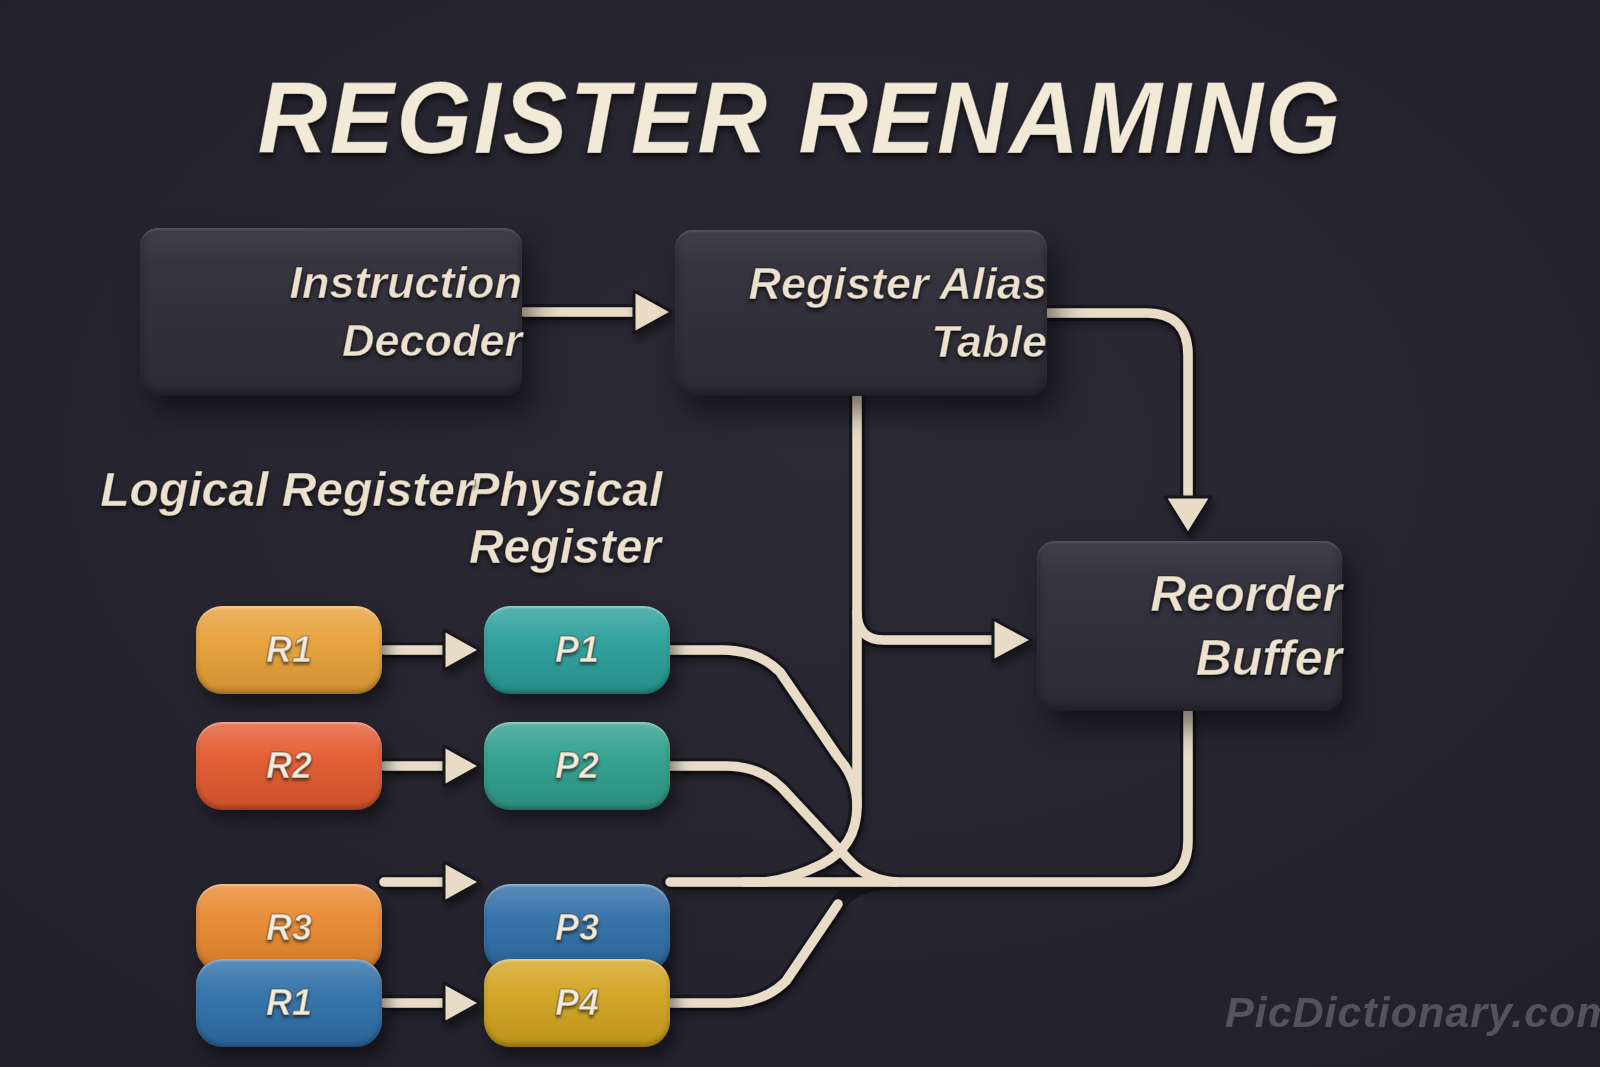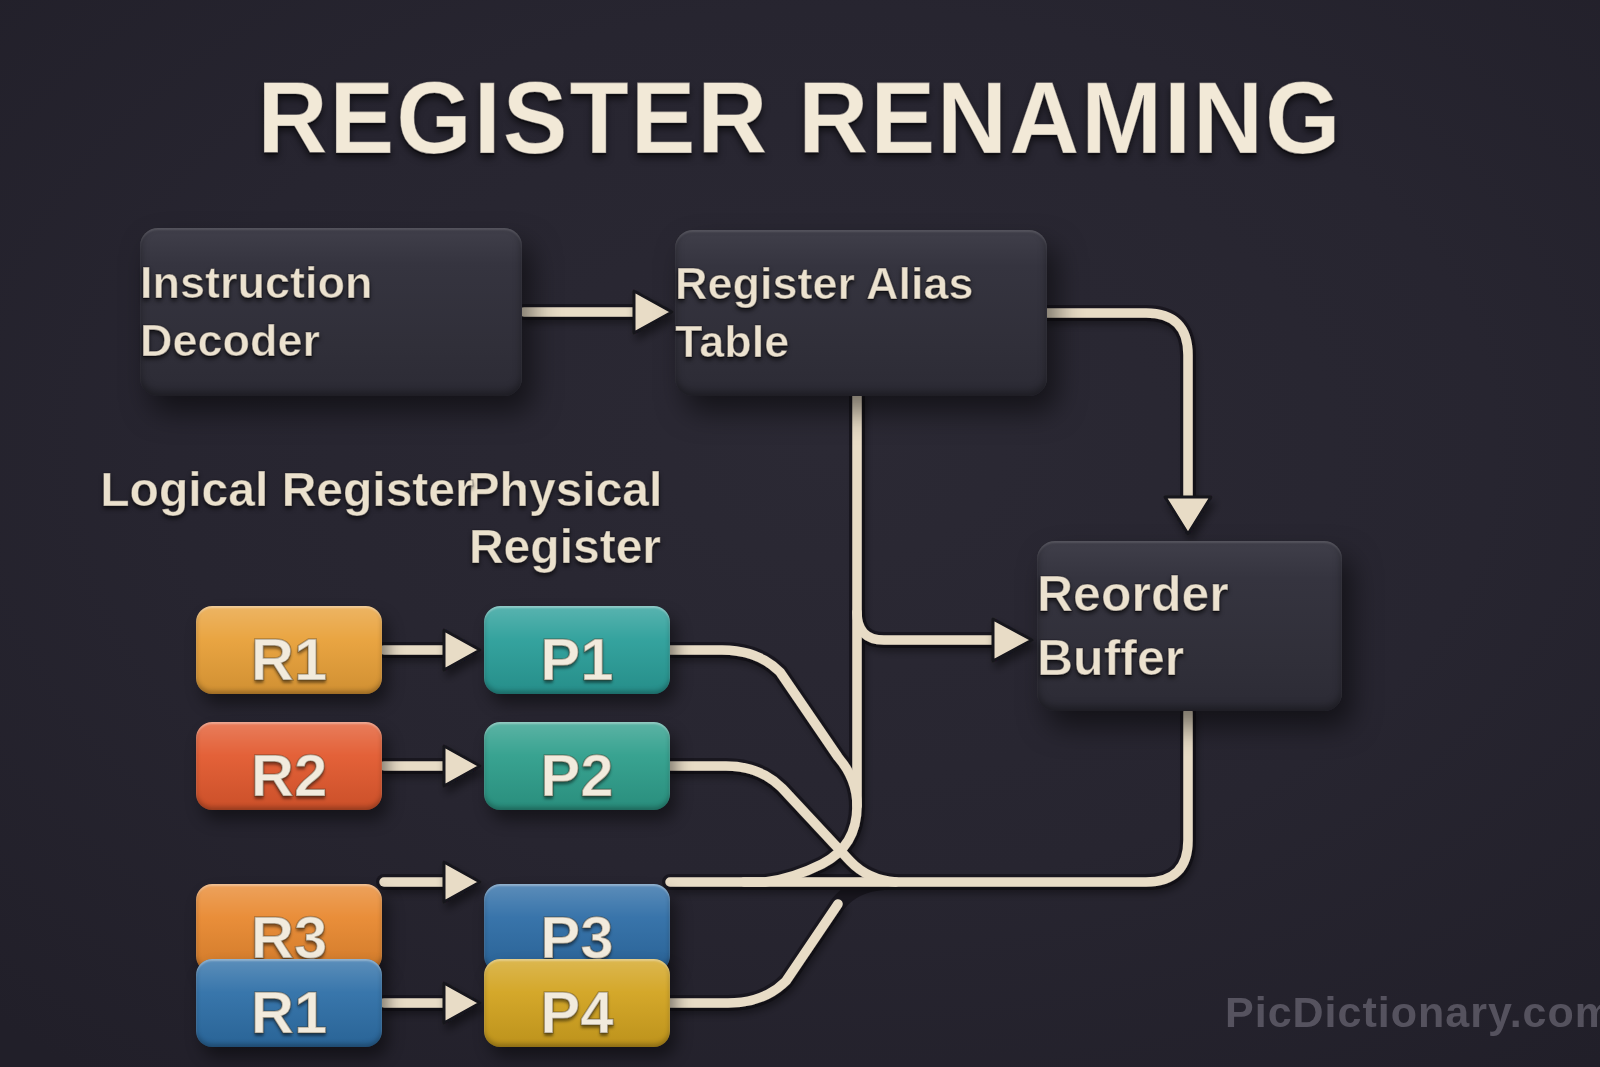--- a/index.html
+++ b/index.html
@@ -1,57 +1,58 @@
 <!DOCTYPE html>
 <html><head>
 <meta charset="utf-8">
 <style>
   html,body{margin:0;padding:0;background:#1d1b24;}
   #canvas{
     position:relative;width:1600px;height:1067px;overflow:hidden;
     font-family:"Liberation Sans","DejaVu Sans",sans-serif;
     background:radial-gradient(ellipse 1200px 800px at 52% 42%, #2b2934 0%, #272530 55%, #211f29 100%);
+    font-style:italic;
   }
   .abs{position:absolute;}
   
   #title{
     left:0;right:0;top:62px;text-align:center;
     font-size:97px;font-weight:800;letter-spacing:2px;
     color:#f2e9d7;transform:scaleY(1.06);
     text-shadow:0 5px 7px rgba(0,0,0,.55),0 2px 0 rgba(0,0,0,.35);
     -webkit-text-stroke:1px rgba(43,40,50,.4);
   }
   
   .bigbox{
     background:linear-gradient(180deg,#403f4a 0%,#35343f 22%,#302f39 70%,#2c2b35 100%);
     border-radius:18px;
     box-shadow:inset 0 2px 2px rgba(255,255,255,.13),
                inset 0 -4px 8px rgba(0,0,0,.38),
                10px 16px 28px rgba(0,0,0,.5);
-    display:flex;align-items:center;justify-content:center;text-align:left;
+    display:flex;align-items:center;justify-content:center;text-align:right;
     color:#ece2cf;font-weight:700;line-height:1.28;
     text-shadow:0 3px 4px rgba(0,0,0,.6),0 1px 0 rgba(0,0,0,.4);
     -webkit-text-stroke:1.2px rgba(20,18,26,.45);
   }
   #box-id  {left:140px;top:228px;width:382px;height:168px;font-size:45px;}
   #box-rat {left:675px;top:230px;width:372px;height:166px;font-size:45px;}
   #box-rob {left:1037px;top:541px;width:305px;height:170px;font-size:50px;}
   
   .collabel{
     width:380px;text-align:center;font-size:48px;font-weight:700;line-height:1.18;
     color:#ebe1cd;text-shadow:0 3px 4px rgba(0,0,0,.6);
     -webkit-text-stroke:1px rgba(20,18,26,.4);
   }
   #label-logical {left:97px;top:462px;}
   #label-physical{left:375px;top:462px;}
   
   .chip{
-    width:186px;height:88px;border-radius:16px;
-    display:flex;align-items:flex-end;justify-content:center;
-    font-size:60px;font-weight:700;color:#f2ebdd;
+    width:186px;height:88px;border-radius:26px;
+    display:flex;align-items:center;justify-content:center;
+    font-size:36px;font-weight:700;color:#f2ebdd;
     background-image:linear-gradient(180deg,rgba(255,255,255,.22) 0%,rgba(255,255,255,.05) 38%,rgba(0,0,0,.10) 100%);
     box-shadow:inset 0 2px 2px rgba(255,255,255,.35),
                inset 0 -3px 5px rgba(0,0,0,.28),
                6px 10px 16px rgba(0,0,0,.45);
     text-shadow:0 3px 3px rgba(0,0,0,.45);
     -webkit-text-stroke:1.5px rgba(60,45,25,.35);
   }
   .rcol{left:196px;} .pcol{left:484px;}
   .row1{top:606px;} .row2{top:722px;} .row3{top:838px;margin-top:46px;} .row4{top:959px;}
   

